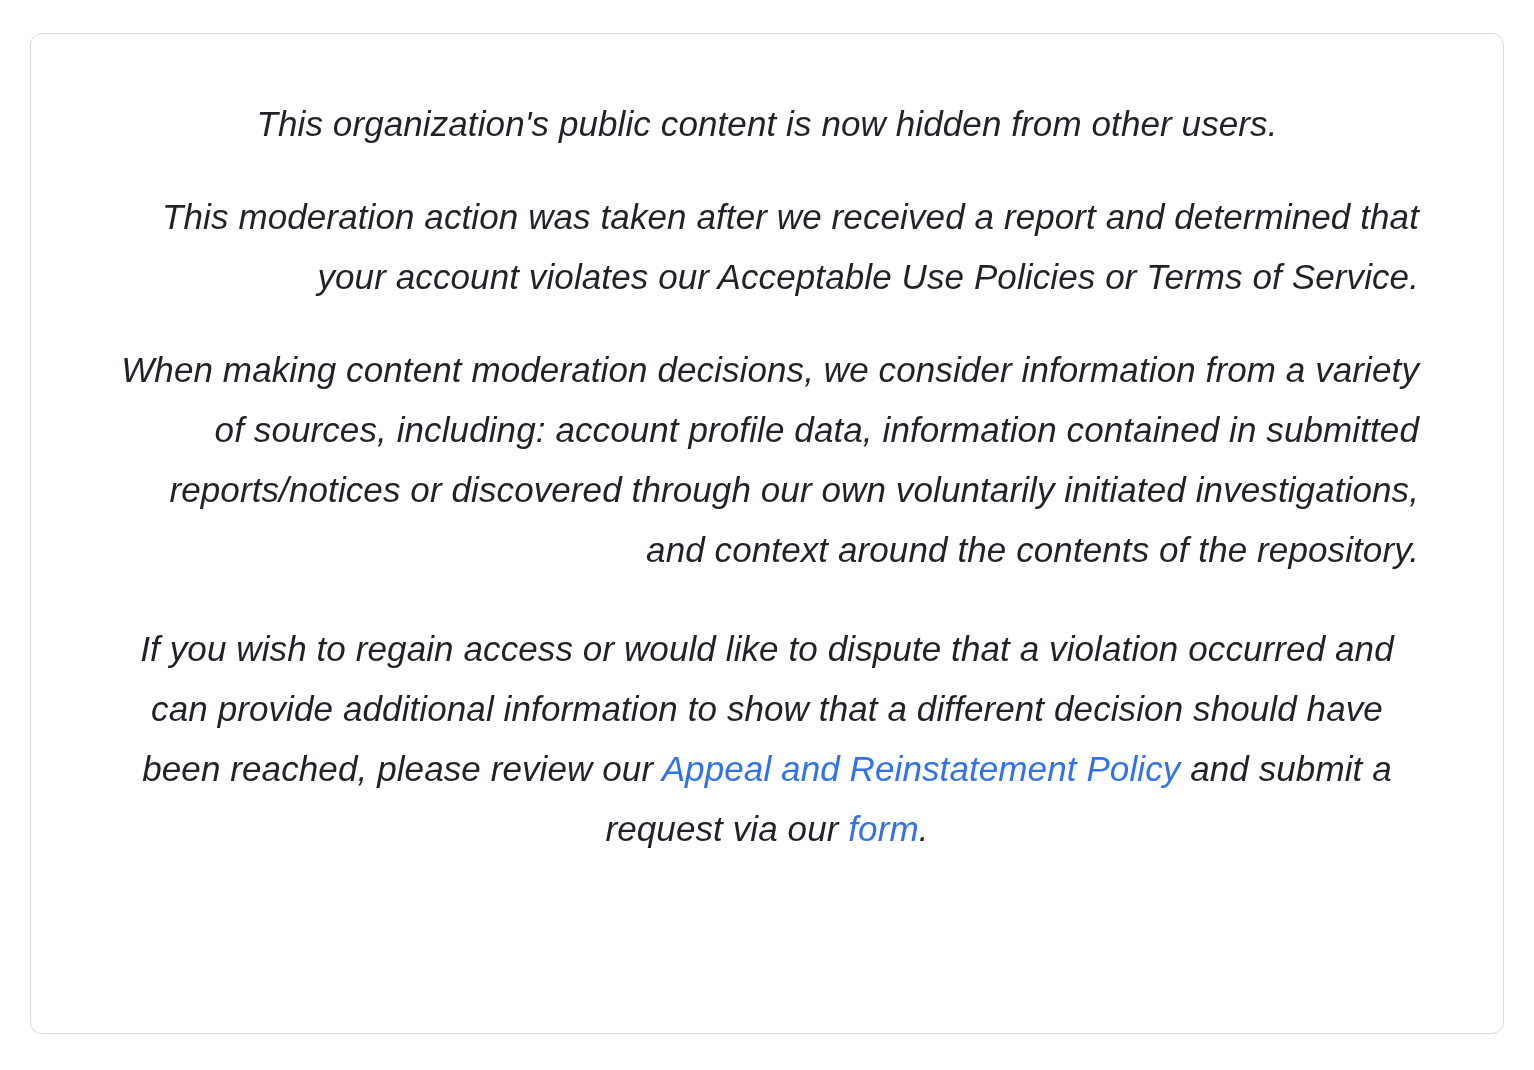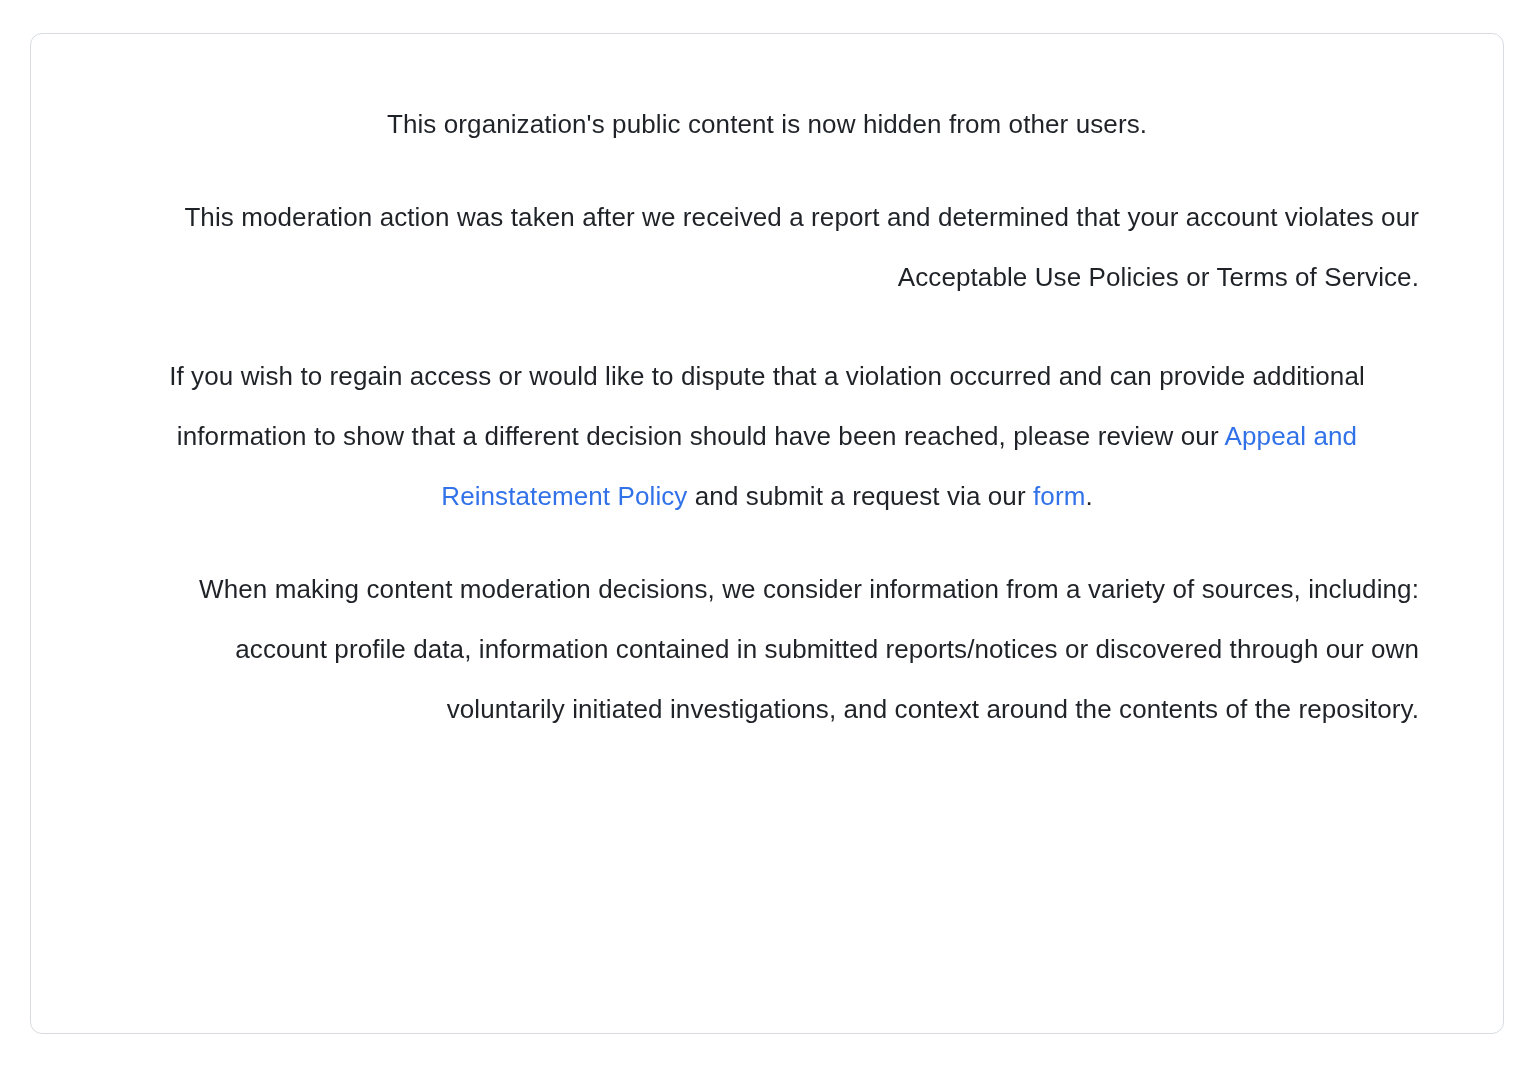--- a/index.html
+++ b/index.html
@@ -25,23 +25,24 @@
     height: 100%;
     border: 1px solid #d8dce1;
     border-radius: 12px;
     background: #ffffff;
     padding: 60px 84px 40px 84px;
     overflow: hidden;
   }
 
   .notice-line {
     color: #1f2328;
-    font-size: 26px;
+    font-size: 35px;
     line-height: 60px;
     letter-spacing: 0.1px;
+    font-style: italic;
   }
 
   .centered {
     text-align: center;
   }
 
   .justified {
     text-align: right;
   }
 
@@ -59,18 +60,18 @@
 </head>
 <body>
 
 <div class="page">
   <div class="notice-card">
 
     <div class="notice-line centered para-gap-1">This organization's public content is now hidden from other users.</div>
 
     <div class="notice-line justified para-gap-2">This moderation action was taken after we received a report and determined that your account violates our Acceptable Use Policies or Terms of Service.</div>
 
+    <div class="notice-line justified para-gap-3">When making content moderation decisions, we consider information from a variety of sources, including: account profile data, information contained in submitted reports/notices or discovered through our own voluntarily initiated investigations, and context around the contents of the repository.</div>
+
     <div class="notice-line centered para-gap-4"><span>If you wish to regain access or would like to dispute that a violation occurred and can provide additional information to show that a different decision should have been reached, please review our </span><a class="link">Appeal and Reinstatement Policy</a><span> and submit a request via our </span><a class="link">form</a><span>.</span></div>
-
-    <div class="notice-line justified para-gap-3">When making content moderation decisions, we consider information from a variety of sources, including: account profile data, information contained in submitted reports/notices or discovered through our own voluntarily initiated investigations, and context around the contents of the repository.</div>
 
   </div>
 </div>
 
 </body></html>

